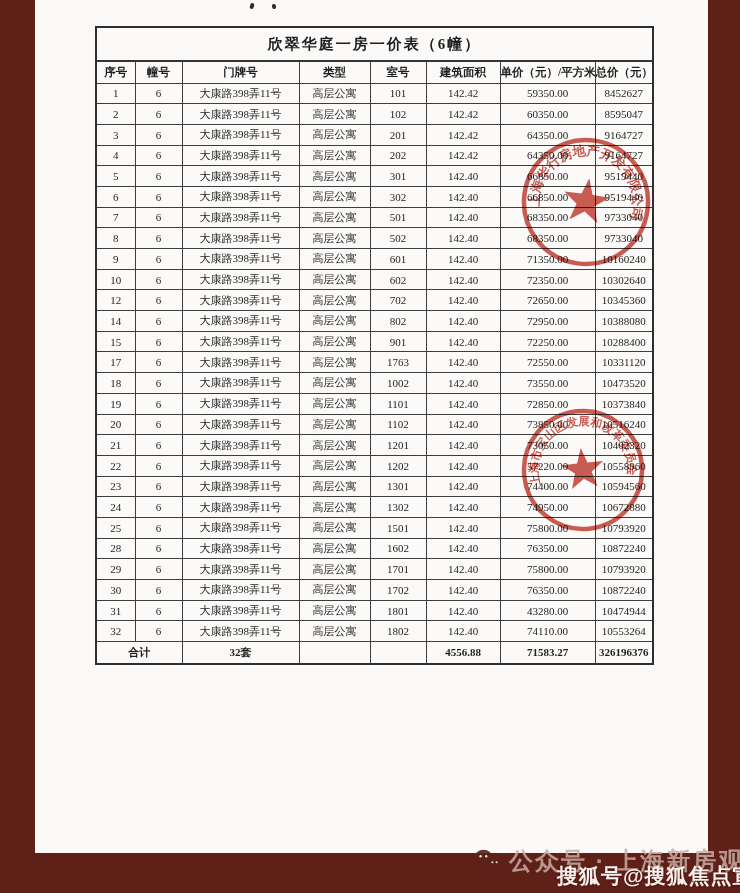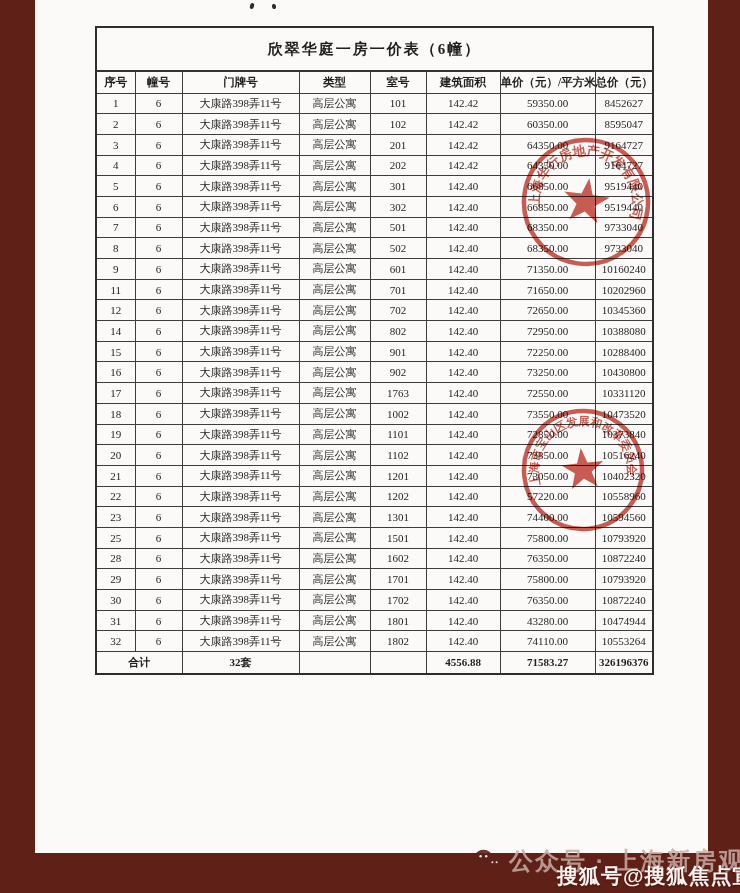--- a/index.html
+++ b/index.html
@@ -21,21 +21,21 @@
     position:absolute; left:95px; top:26px; width:557px;
     border-collapse:collapse; table-layout:fixed;
     color:#1e1e1e; background:transparent;
     border:2px solid #2e2e2e;
   }
   .price-table th, .price-table td {
     border:1px solid #3d3d3d; text-align:center; vertical-align:middle;
     padding:0; overflow:hidden; white-space:nowrap;
   }
   .title-row th {
-    height:44px; font-size:15px; font-weight:bold; letter-spacing:2px;
+    height:34px; font-size:15px; font-weight:bold; letter-spacing:2px;
     border-bottom:2px solid #333;
     border-radius:12px;
   }
   .header-row th { height:22px; font-size:11.5px; font-weight:bold; }
   .price-table tbody td { height:20.7px; font-size:11px; }
   .price-table tfoot td { height:22px; font-size:11px; font-weight:bold;margin-top:40px; }
 
   .stamp { position:absolute; opacity:0.82; filter:blur(0.4px); mix-blend-mode:multiply; }
   .stamp.stamp1 { left:518px; top:134px; }
   .stamp.stamp2 { left:517px; top:404px; }
@@ -174,28 +174,28 @@
         <td>9</td>
         <td>6</td>
         <td>大康路398弄11号</td>
         <td>高层公寓</td>
         <td>601</td>
         <td>142.40</td>
         <td>71350.00</td>
         <td>10160240</td>
       </tr>
       <tr>
-        <td>11</td>
-        <td>6</td>
-        <td>大康路398弄11号</td>
-        <td>高层公寓</td>
-        <td>701</td>
-        <td>142.40</td>
-        <td>71650.00</td>
-        <td>10202960</td>
+        <td>10</td>
+        <td>6</td>
+        <td>大康路398弄11号</td>
+        <td>高层公寓</td>
+        <td>602</td>
+        <td>142.40</td>
+        <td>72350.00</td>
+        <td>10302640</td>
       </tr>
       <tr>
         <td>12</td>
         <td>6</td>
         <td>大康路398弄11号</td>
         <td>高层公寓</td>
         <td>702</td>
         <td>142.40</td>
         <td>72650.00</td>
         <td>10345360</td>
@@ -214,30 +214,20 @@
         <td>15</td>
         <td>6</td>
         <td>大康路398弄11号</td>
         <td>高层公寓</td>
         <td>901</td>
         <td>142.40</td>
         <td>72250.00</td>
         <td>10288400</td>
       </tr>
       <tr>
-        <td>16</td>
-        <td>6</td>
-        <td>大康路398弄11号</td>
-        <td>高层公寓</td>
-        <td>902</td>
-        <td>142.40</td>
-        <td>73250.00</td>
-        <td>10430800</td>
-      </tr>
-      <tr>
         <td>17</td>
         <td>6</td>
         <td>大康路398弄11号</td>
         <td>高层公寓</td>
         <td>1763</td>
         <td>142.40</td>
         <td>72550.00</td>
         <td>10331120</td>
       </tr>
       <tr>
@@ -292,20 +282,30 @@
       </tr>
       <tr>
         <td>23</td>
         <td>6</td>
         <td>大康路398弄11号</td>
         <td>高层公寓</td>
         <td>1301</td>
         <td>142.40</td>
         <td>74400.00</td>
         <td>10594560</td>
+      </tr>
+      <tr>
+        <td>24</td>
+        <td>6</td>
+        <td>大康路398弄11号</td>
+        <td>高层公寓</td>
+        <td>1302</td>
+        <td>142.40</td>
+        <td>74950.00</td>
+        <td>10672880</td>
       </tr>
       <tr>
         <td>25</td>
         <td>6</td>
         <td>大康路398弄11号</td>
         <td>高层公寓</td>
         <td>1501</td>
         <td>142.40</td>
         <td>75800.00</td>
         <td>10793920</td>

